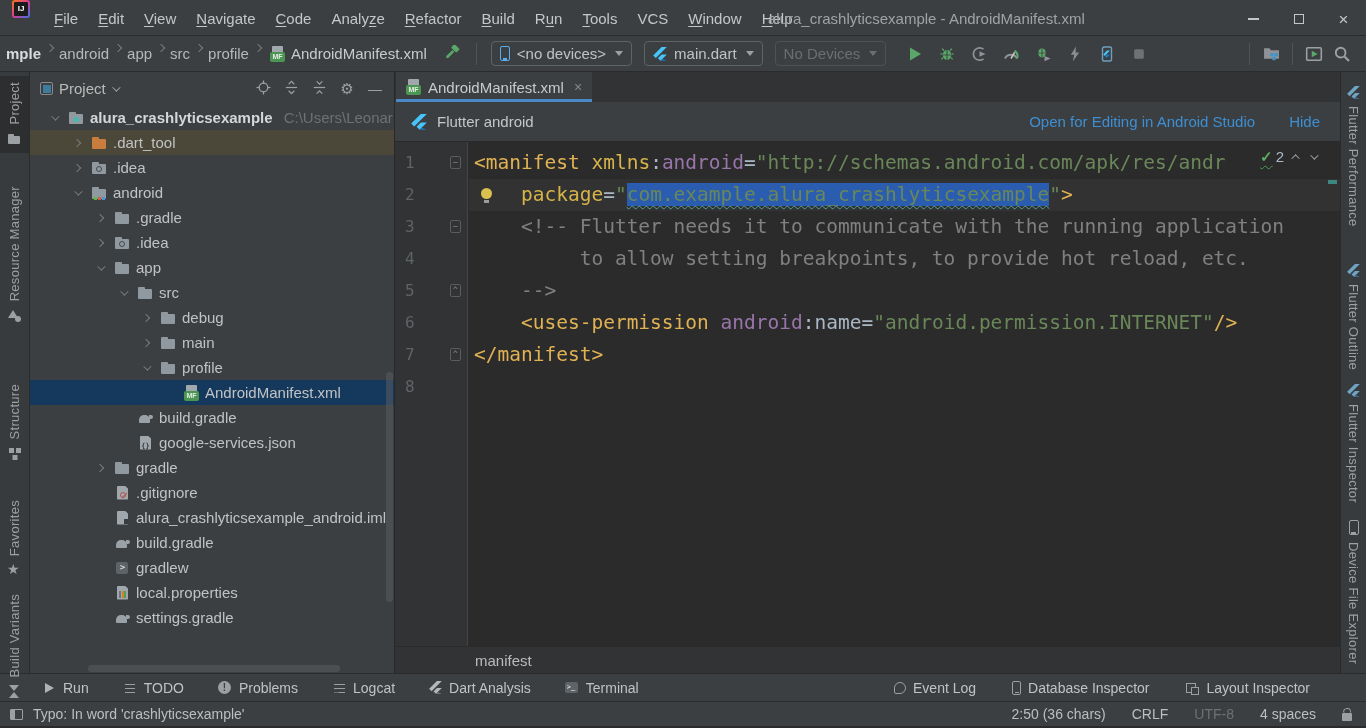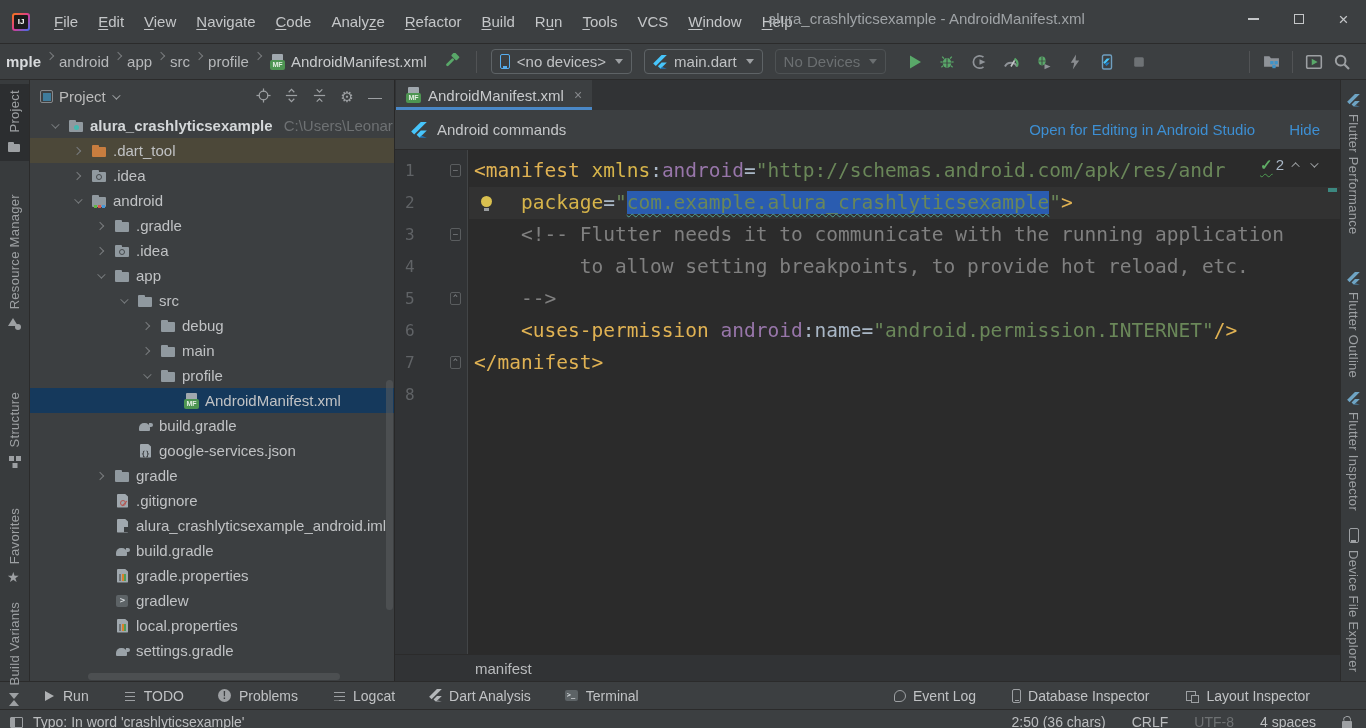--- a/index.html
+++ b/index.html
@@ -8,21 +8,21 @@
   :root{
     --panel:#3c3f41; --dark:#313335; --editor:#2b2b2b; --border:#2b2b2b;
     --txt:#bbbbbb; --dim:#6e7173; --lnum:#606366; --icon:#9da0a3;
     --sel-tree:#15395c; --sel-code:#2a5cb0; --caret:#323232;
     --link:#3d8fd3; --green:#59A869; --gold:#e0b253; --attr:#d6b44a;
     --purple:#9876aa; --str:#6a8759; --comment:#808080; --plain:#a9b7c6;
     --tab-underline:#4a88c7; --excl:#4c4839; --orange:#c87d3f;
   }
 
   
-  #titlebar{ height:44px; background:var(--panel); display:flex; align-items:center;
+  #titlebar{ height:36px; background:var(--panel); display:flex; 
     border-bottom:1px solid #2b2b2b; position:relative; }
   .logo{ width:18px; height:18px; margin:0 14px 0 12px; border-radius:3px;
     background:linear-gradient(135deg,#f97a12,#dd3c8e 48%,#3a6ff0); position:relative; }
   .logo::after{ content:"IJ"; position:absolute; inset:2px; background:#1b1b1b;
     color:#fff; font:bold 8px/14px "Liberation Sans",sans-serif; text-align:center; border-radius:1px;}
   .menu-item{ padding:0 10px; font-size:15px; color:#c4c6c8; height:38px; line-height:38px; }
   .menu-item u{ text-decoration:underline; text-underline-offset:2px; }
   #win-title{ position:absolute; left:768px; top:0; height:38px; line-height:38px;
     font-size:15px; color:#9fa3a6; }
   .win-controls{ position:absolute; right:0; top:0; height:38px; display:flex; }
@@ -620,29 +620,20 @@
           <span class="iconwrap">
             <span class="ic gradle">
               <i></i>
             </span>
           </span>
           <span>build.gradle</span>
         </div>
         <div class="trow" style="padding-left: 60px;">
           <span class="tw"></span>
           <span class="iconwrap">
-            <span class="ic file">
-              <i class="bars"></i>
-            </span>
-          </span>
-          <span>gradle.properties</span>
-        </div>
-        <div class="trow" style="padding-left: 60px;">
-          <span class="tw"></span>
-          <span class="iconwrap">
             <span class="ic consoleic">
               <b>&gt;</b>
             </span>
           </span>
           <span>gradlew</span>
         </div>
         <div class="trow" style="padding-left: 60px;">
           <span class="tw"></span>
           <span class="iconwrap">
             <span class="ic file">
@@ -679,21 +670,21 @@
       </div>
     </div>
     <div id="banner">
       <span class="iconwrap" id="flutter-banner-ic">
           <svg width="16" height="16" viewBox="0 0 16 16">
             <polygon points="9.8,0 15.8,0 3.2,12.6 0.2,9.6" fill="#47c5fb"></polygon>
             <polygon points="9.8,8.6 15.8,8.6 8.6,15.8 5.6,12.8" fill="#47c5fb"></polygon>
             <polygon points="8.6,15.8 10.6,13.7 15.8,15.8" fill="#1c79c0"></polygon>
           </svg>
         </span>
-      <span>Android commands</span>
+      <span>Flutter android</span>
       <span class="actions">
         <span>Open for Editing in Android Studio</span>
         <span>Hide</span>
       </span>
     </div>
     <div id="code-area">
       <div id="gutter-bg"></div>
       <div id="code-lines">
           <div class="crow">
             <span class="lnum">1</span>

